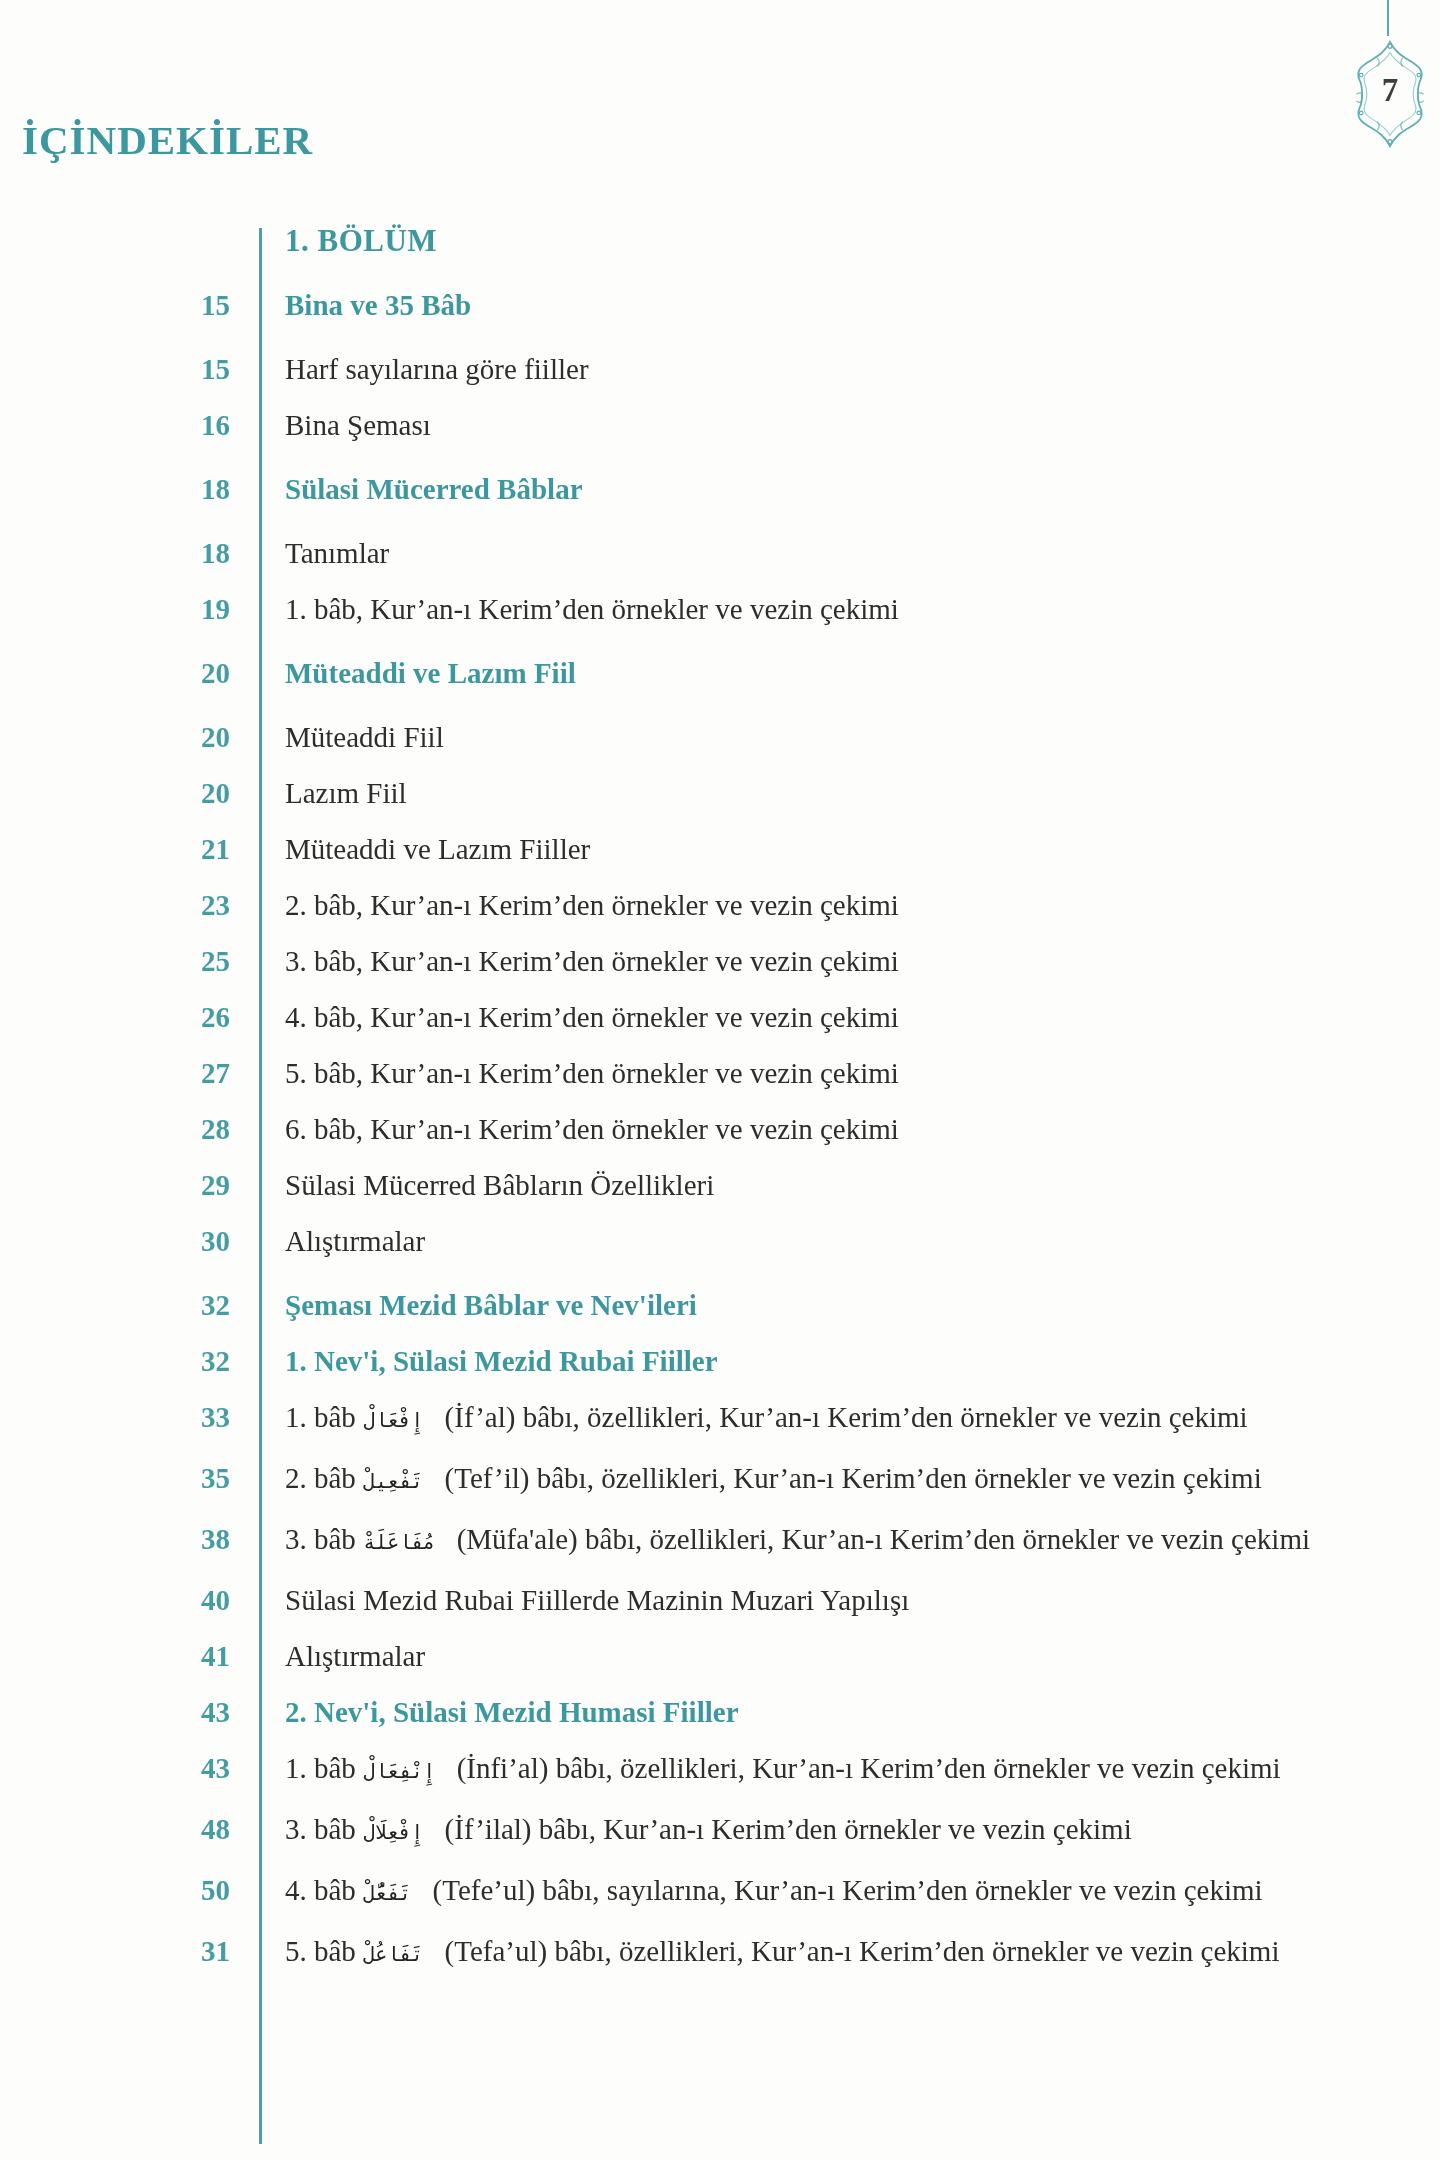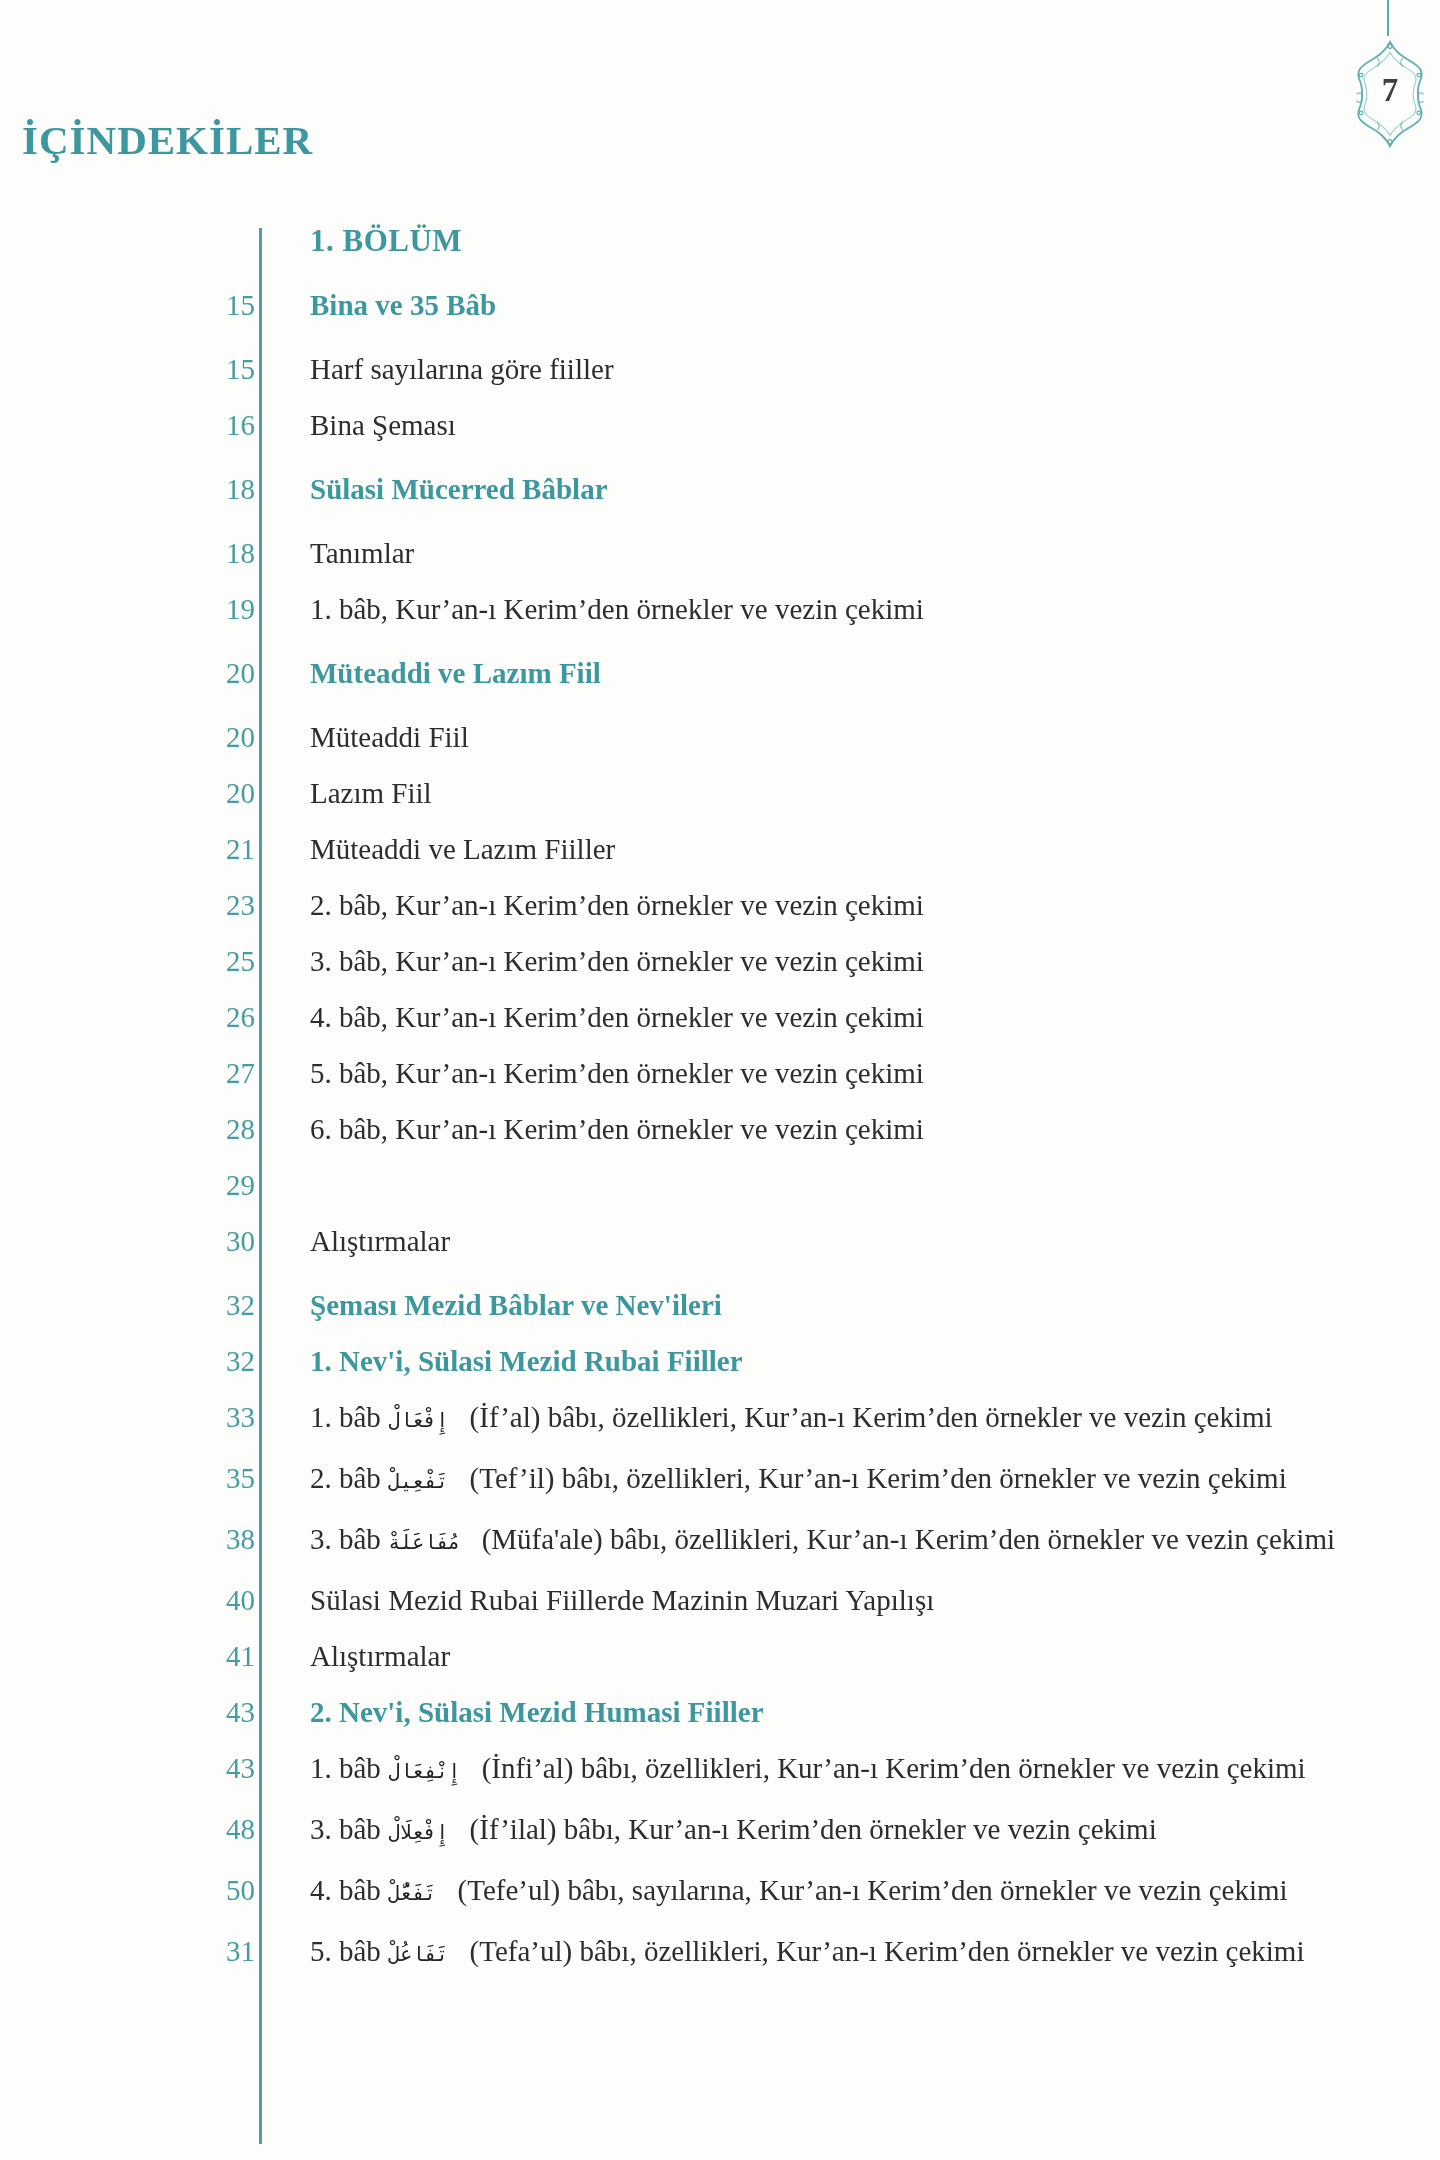--- a/index.html
+++ b/index.html
@@ -44,23 +44,22 @@
   .row {
     display: flex;
     min-height: 38px; line-height: 38px;
     margin-bottom: 18px;
     white-space: nowrap;
   }
   .row.gap { margin-top: 26px; }
   .num {
     flex: 0 0 230px;
     text-align: right;
-    font-size: 29px; font-weight: 400;
+    font-size: 29px; font-weight: 700;
     color: #459da2;
-    padding-left: 25px;
   }
   .entry {
     margin-left: 55px;
     font-size: 29px;
     color: #2d2d2d;
   }
   .row.section .entry, .row.chapter .entry {
     color: #3c979e; font-weight: bold;
   }
   .row.chapter .entry { font-size: 31px; letter-spacing: 0.5px; }
@@ -257,20 +256,26 @@
     <span class="entry">
       <span class="t">6. bâb, Kur’an-ı Kerim’den örnekler ve vezin çekimi</span>
       
       
       
     </span>
   </div>
 
   <div class="row item">
     <span class="num">29</span>
+    <span class="entry">
+      <span class="t">Sülasi Mücerred Bâbların Özellikleri</span>
+      
+      
+      
+    </span>
   </div>
 
   <div class="row item">
     <span class="num">30</span>
     <span class="entry">
       <span class="t">Alıştırmalar</span>
       
       
       
     </span>

